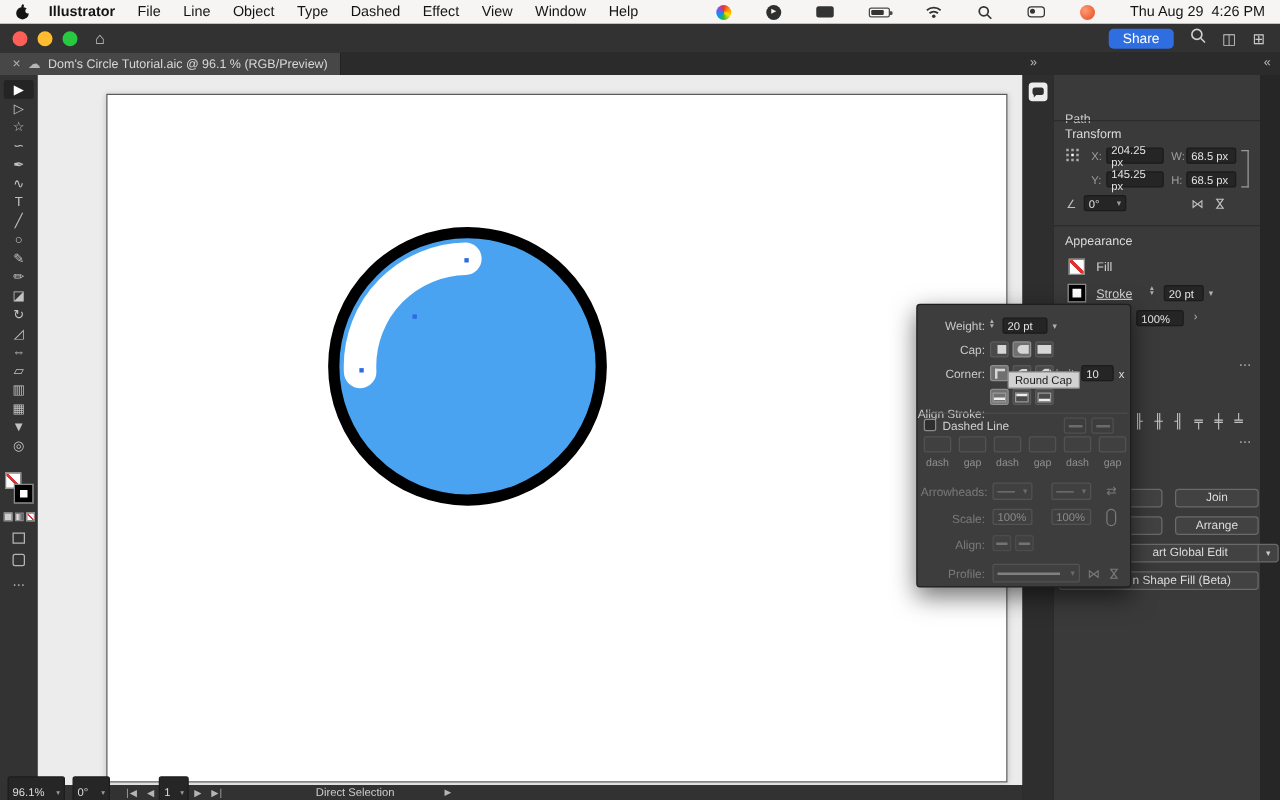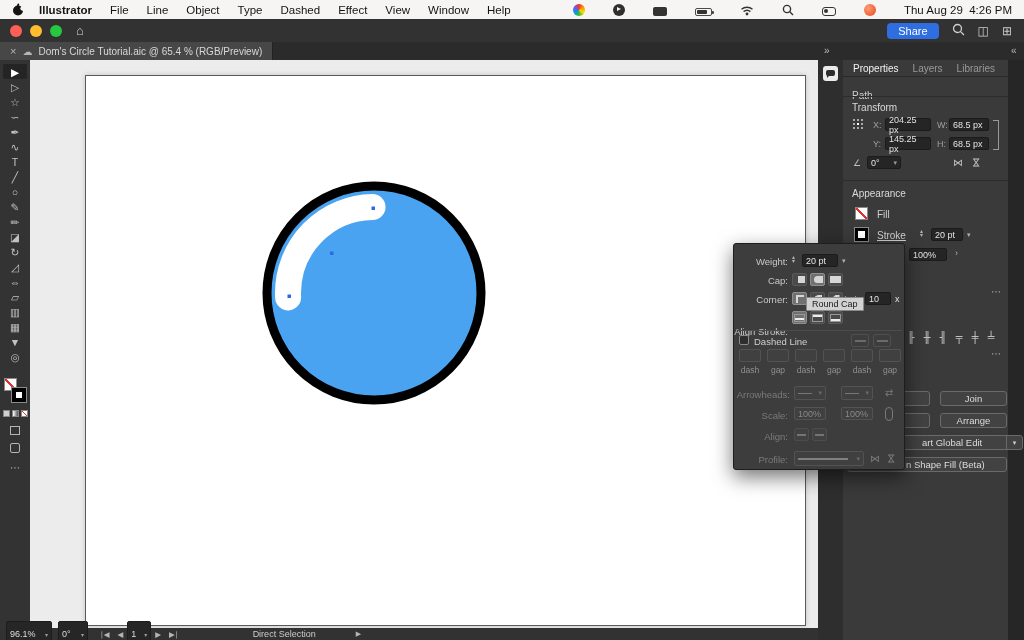--- a/index.html
+++ b/index.html
@@ -6,21 +6,21 @@
   html,body{width:1024px;height:640px;}
   body{position:relative;overflow:hidden;font-family:"Liberation Sans",sans-serif;background:#1e1e1e;}
   i,span,div{font-style:normal;}
 
   
   .menubar{position:absolute;left:0;top:0;width:1024px;height:19px;background:#f6f5f4;display:flex;align-items:center;padding:0 12px;font-size:11.5px;color:#141414;z-index:5;}
   .apple-logo{margin-right:6px;display:flex;align-items:center;}
   .menu-items{display:flex;align-items:center;}
   .menu-items span{padding:0 9px;cursor:default;}
   .menu-items span:first-of-type{font-weight:bold;}
-  .menu-right{margin-left:auto;display:flex;align-items:flex-end;gap:28px;}
+  .menu-right{margin-left:auto;display:flex;align-items:center;gap:28px;}
   .clock{font-size:11.5px;white-space:pre;}
   .mi{display:inline-flex;align-items:center;justify-content:center;}
   .color-wheel{width:12px;height:12px;border-radius:50%;background:conic-gradient(#e33,#f90,#fd0,#3b3,#09e,#75e,#e33);}
   .rec{width:12px;height:12px;border-radius:50%;background:#2f2f2f;position:relative;}
   .rec::after{content:"";position:absolute;left:4.5px;top:3.5px;border-left:4px solid #f6f5f4;border-top:2.5px solid transparent;border-bottom:2.5px solid transparent;}
   .kb{width:14px;height:9px;background:#333;border-radius:2px;}
   .battery{width:17px;height:8px;border:1px solid #4a4a4a;border-radius:2px;position:relative;}
   .battery::before{content:"";position:absolute;left:1px;top:1px;width:10px;height:4px;background:#333;border-radius:1px;}
   .battery::after{content:"";position:absolute;right:-3px;top:2px;width:2px;height:3px;background:#4a4a4a;border-radius:0 1px 1px 0;}
   .cc-ico{width:14px;height:9px;border:1.5px solid #333;border-radius:3px;position:relative;}
@@ -212,21 +212,21 @@
     </span>
     <span class="panel-ico">◫</span>
     <span class="panel-ico">⊞</span>
   </div>
 </div>
 
 <div class="tabbar">
   <div class="doc-tab">
     <span class="cl">×</span>
     <span class="cloud">☁</span>
-    <span>Dom's Circle Tutorial.aic @ 65.4 % (RGB/Preview)</span>
+    <span>Dom's Circle Tutorial.aic @ 96.1 % (RGB/Preview)</span>
   </div>
 </div>
 <span class="chev-ico" style="left:824px;top:45px">»</span>
 <span class="chev-ico" style="left:1011px;top:45px">«</span>
 
 <div class="toolbar">
   <div class="tools">
 
   <span class="tool selected">▶</span>
       <span class="tool">▷</span>
@@ -274,26 +274,20 @@
   </svg>
 </div>
 
 <div class="dock-strip">
   <span class="comment-ico"></span>
 </div>
 
 <div class="right-strip"></div>
 
 <div class="props">
-  <div class="ptabs">
-
-  <span class="active">Properties</span>
-      <span>Layers</span>
-      <span>Libraries</span>
-    </div>
 
   <span class="plabel-sm" style="left:9px;top:30px">Path</span>
   <div class="pdiv" style="top:36px"></div>
 
   <span class="psection" style="left:9px;top:42px">Transform</span>
   <span class="refpoint" style="left:10px;top:59px">
       <i></i>
     </span>
 
   <span class="flabel" style="left:30px;top:60px">X:</span>

